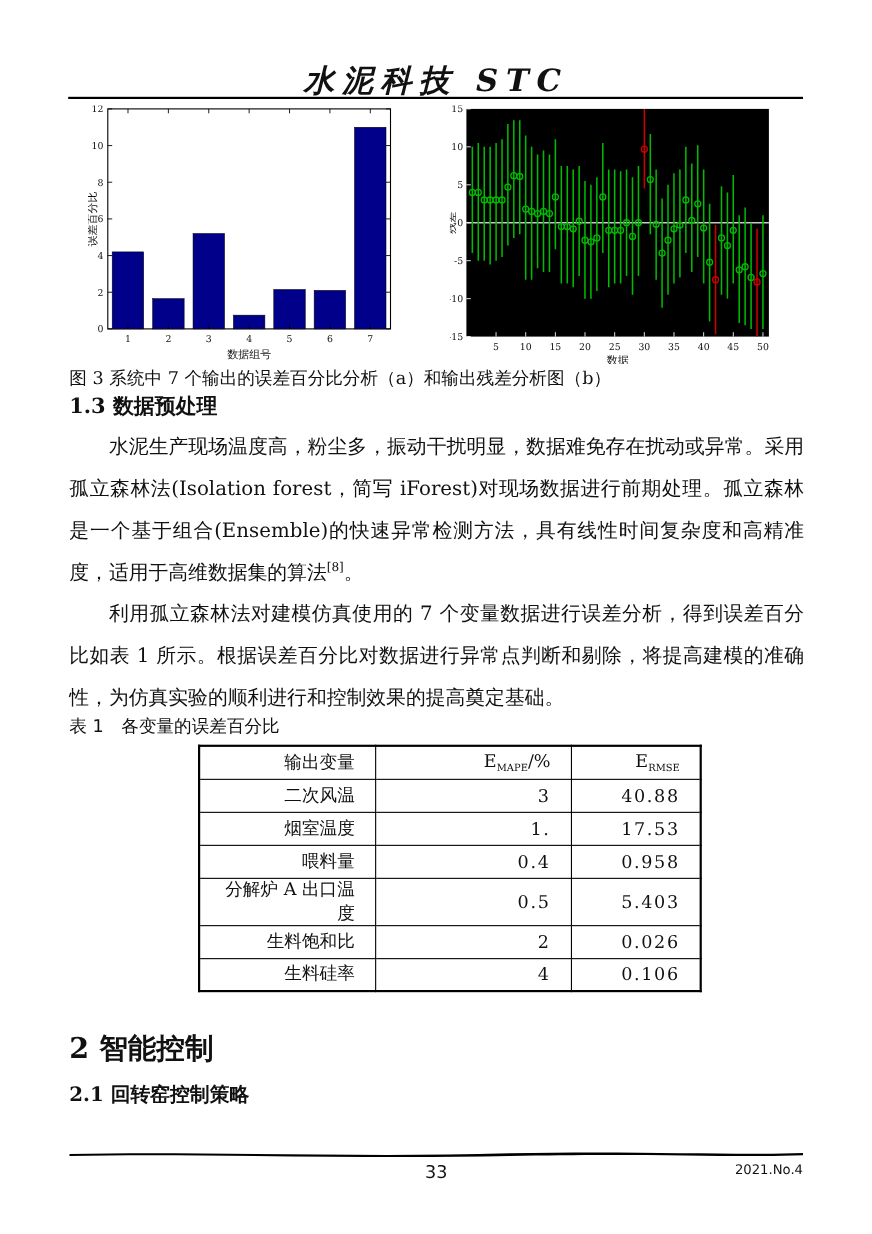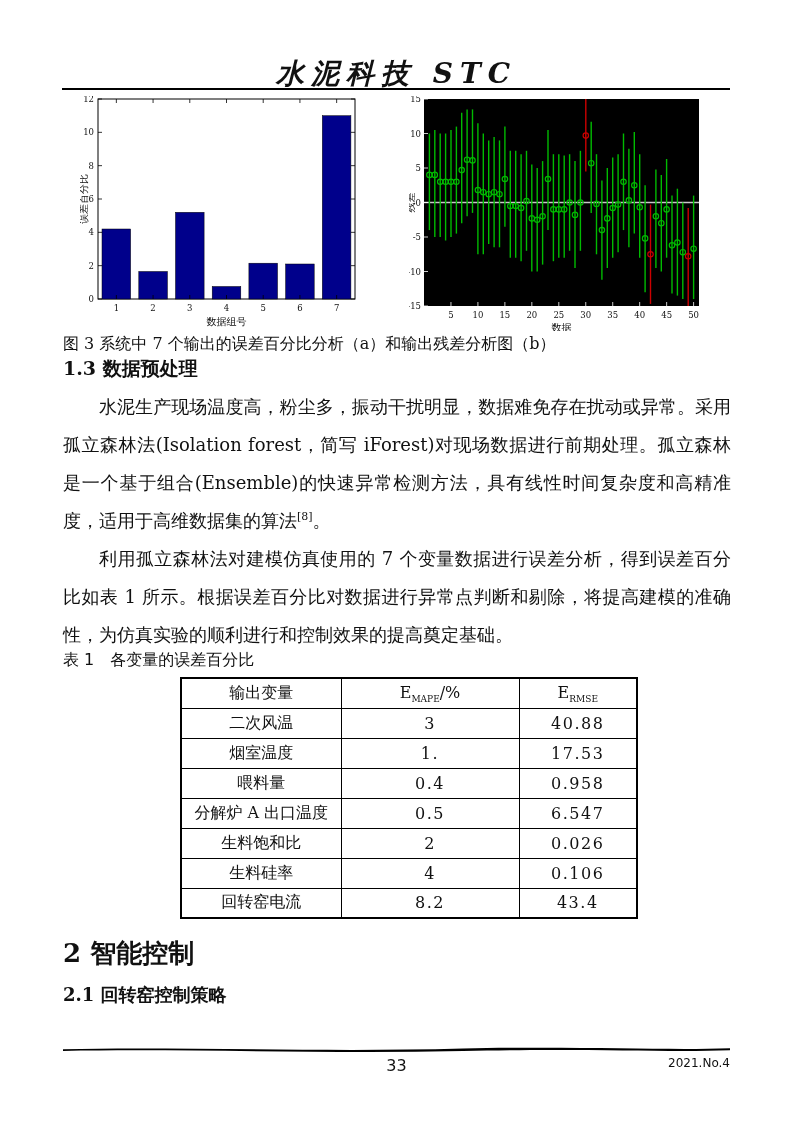--- a/index.html
+++ b/index.html
@@ -34,22 +34,22 @@
   .table-title {
     position:absolute; top:650px; left:63px; width:667px; text-align:left;
     font-size:16px; font-family:"DejaVu Sans","Liberation Sans",sans-serif;
   }
   table.data-table {
     position:absolute; top:677px; left:180px; width:435px;
     border-collapse:collapse; font-size:16px; border:2px solid #000;
     table-layout:fixed;
   }
   table.data-table th, table.data-table td {
-    border:1px solid #000; height:30px; text-align:center;
-    font-weight:normal; vertical-align:middle; padding:0 2px;
+    border:1px solid #000; height:30px; text-align:right;
+    font-weight:normal; vertical-align:middle; padding:0 18px;
   }
   table.data-table .c1 { width:160px; }
   table.data-table .c2 { width:178px; }
   table.data-table .c3 { width:118px;margin-top:44px; }
   table.data-table sub { font-size:9px; }
   td.num { letter-spacing:1.5px; }
   .h2  { position:absolute; top:936px; left:63px; font-size:26px; font-weight:bold; }
   .h21 { position:absolute; top:983px; left:63px; font-size:18px; font-weight:bold; }
   .footer-line { position:absolute; top:1046px; left:63px; width:667px; height:8px; }
   .footer-page {
@@ -297,36 +297,31 @@
           <td class="c3 num">17.53</td>
         </tr>
         <tr>
           <td class="c1">喂料量</td>
           <td class="c2 num">0.4</td>
           <td class="c3 num">0.958</td>
         </tr>
         <tr>
           <td class="c1">分解炉 A 出口温度</td>
           <td class="c2 num">0.5</td>
-          <td class="c3 num">6.547</td>
+          <td class="c3 num">5.403</td>
         </tr>
         <tr>
           <td class="c1">生料饱和比</td>
           <td class="c2 num">2</td>
           <td class="c3 num">0.026</td>
         </tr>
         <tr>
           <td class="c1">生料硅率</td>
           <td class="c2 num">4</td>
           <td class="c3 num">0.106</td>
-        </tr>
-        <tr>
-          <td class="c1">回转窑电流</td>
-          <td class="c2 num">8.2</td>
-          <td class="c3 num">43.4</td>
         </tr>
       </tbody>
   </table>
 
   <div class="h2">2 智能控制</div>
   <div class="h21">2.1 回转窑控制策略</div>
 
   <svg class="footer-line" viewBox="0 0 667 8" xmlns="http://www.w3.org/2000/svg">
     <path d="M0,3.2 C 120,0.5 260,6.5 400,2.5 C 520,0 600,4.5 667,2.2 L667,4.2 C 600,6.5 520,2 400,5 C 260,8 120,2.5 0,5 Z" fill="#000"></path>
   </svg>

